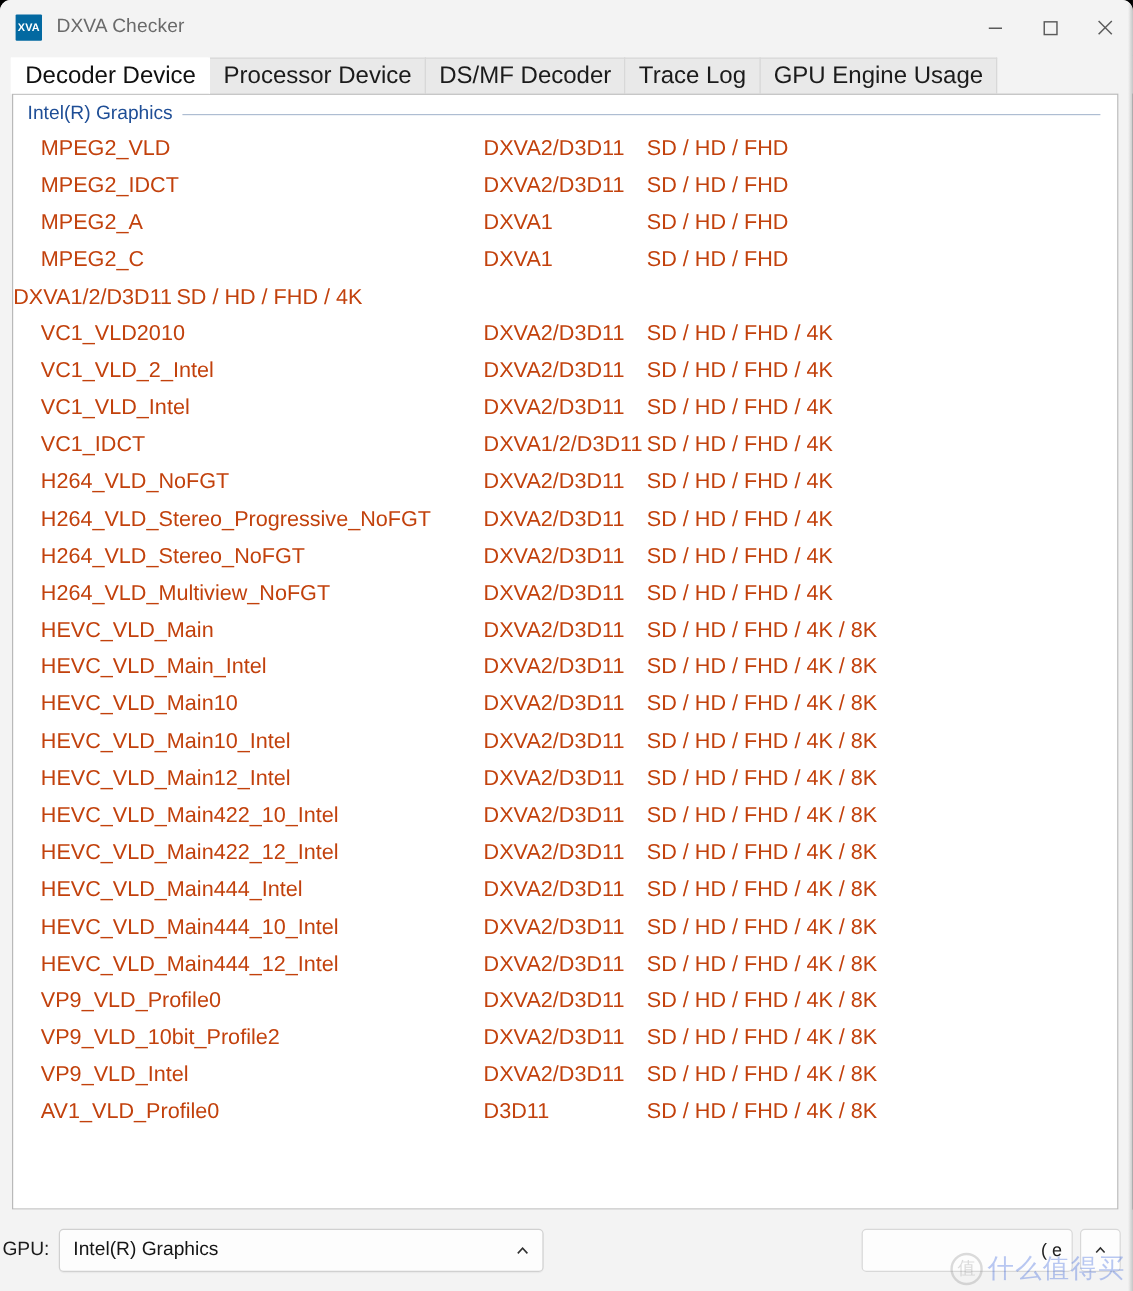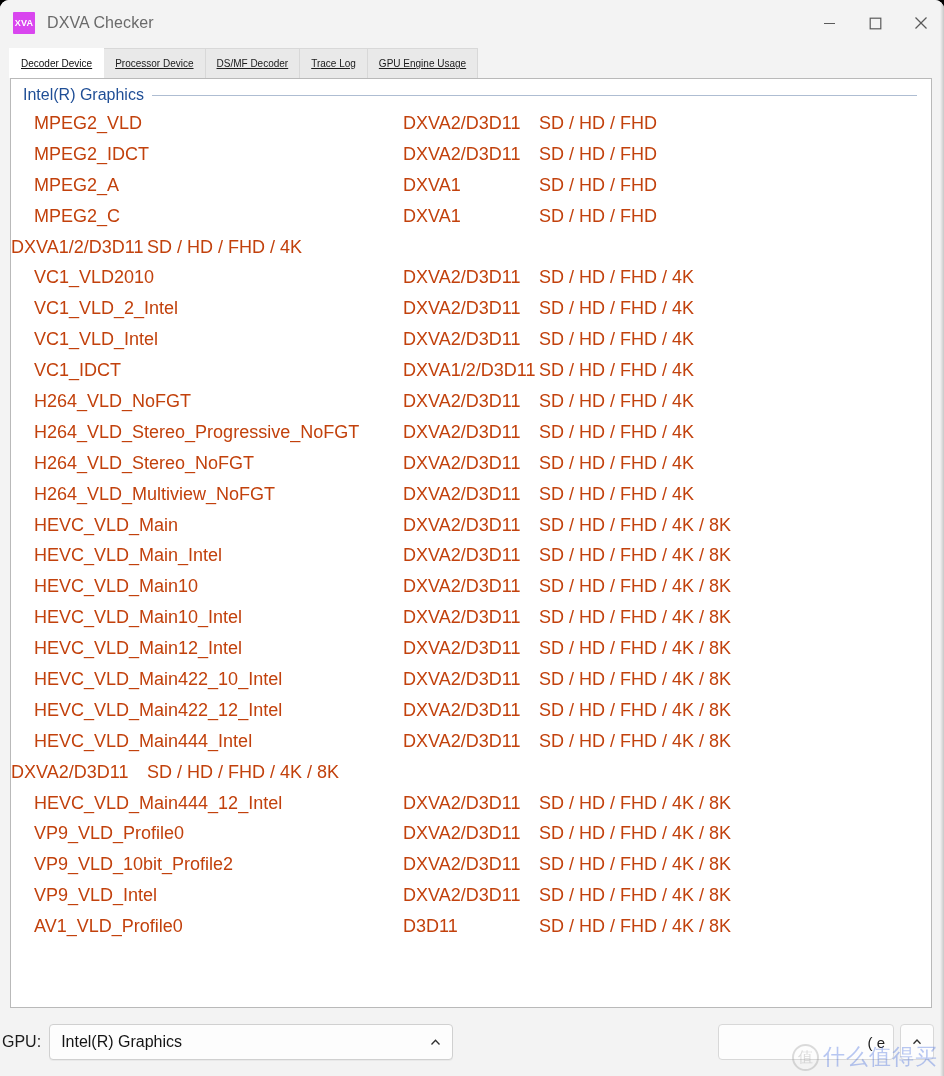--- a/index.html
+++ b/index.html
@@ -18,21 +18,21 @@
   }
   
   #titlebar{
     height:46px; flex:0 0 46px;
     background:#f3f3f3;
     display:flex; align-items:center;
     position:relative;
   }
   #app-icon{
     width:22px;height:22px;margin-left:13px;
-    background:#d946ef;
+    background:#0369a1;
     display:flex;align-items:center;justify-content:center;
     border-radius:1px;
     flex:0 0 22px;
   }
   #app-icon span{
     color:#fff;font-size:9px;font-weight:bold;letter-spacing:.2px;
     font-family:"Liberation Sans", sans-serif;
   }
   #app-title{
     margin-left:12px;font-size:16px;color:#6a6a6a;
@@ -51,27 +51,26 @@
     flex:0 0 32px;height:32px;
     display:flex;align-items:flex-end;
     padding-left:9px;
     background:#f3f3f3;
     position:relative;
   }
   .tab{
     height:30px;
     padding:0 11px;
     display:flex;align-items:center;
-    font-size:10px;color:#1b1b1b;
+    font-size:20px;color:#1b1b1b;
     background:#e9e9e9;
     border:1px solid #d8d8d8;
     border-bottom:none;
     margin-right:-1px;
     white-space:nowrap;
-    text-decoration:underline;
   }
   .tab.active{
     background:#ffffff;
     border-color:#ffffff;
     color:#101010;
     position:relative;z-index:3;
   }
   
   #content{
     flex:1 1 auto;
@@ -308,20 +307,21 @@
           <div class="c-name">HEVC_VLD_Main422_12_Intel</div>
           <div class="c-api">DXVA2/D3D11</div>
           <div class="c-res">SD / HD / FHD / 4K / 8K</div>
         </div>
         <div class="row">
           <div class="c-name">HEVC_VLD_Main444_Intel</div>
           <div class="c-api">DXVA2/D3D11</div>
           <div class="c-res">SD / HD / FHD / 4K / 8K</div>
         </div>
         <div class="row">
+          <div class="c-name">HEVC_VLD_Main444_10_Intel</div>
           <div class="c-api">DXVA2/D3D11</div>
           <div class="c-res">SD / HD / FHD / 4K / 8K</div>
         </div>
         <div class="row">
           <div class="c-name">HEVC_VLD_Main444_12_Intel</div>
           <div class="c-api">DXVA2/D3D11</div>
           <div class="c-res">SD / HD / FHD / 4K / 8K</div>
         </div>
         <div class="row">
           <div class="c-name">VP9_VLD_Profile0</div>

